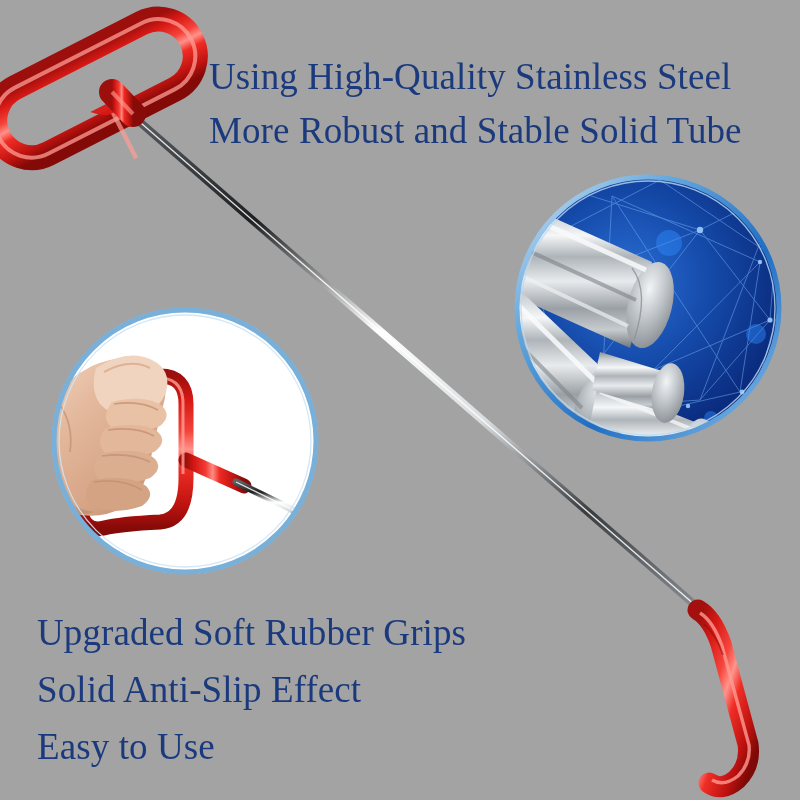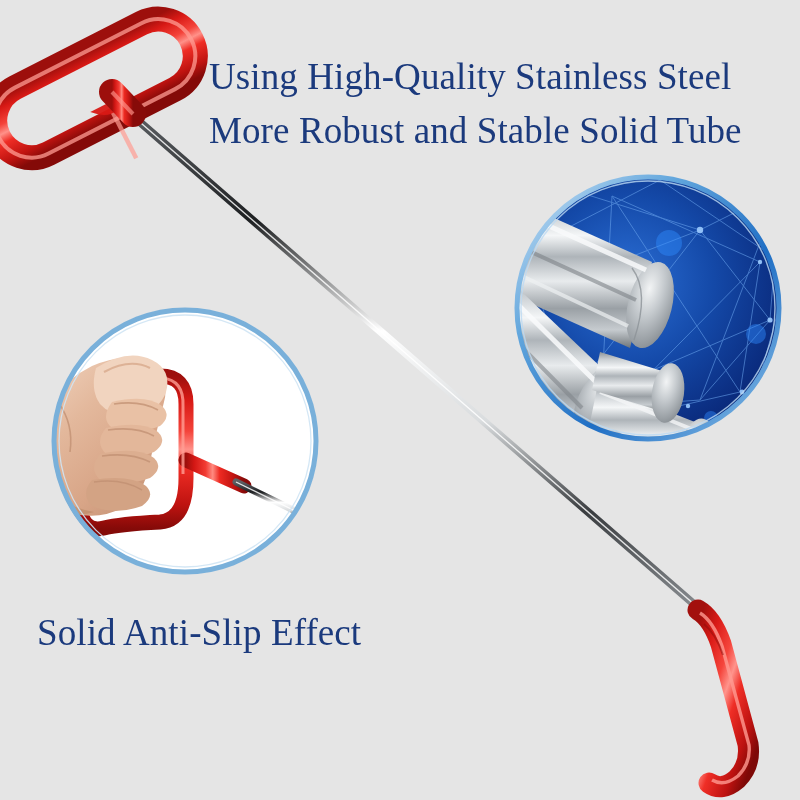--- a/index.html
+++ b/index.html
@@ -4,21 +4,21 @@
 <style>
   * { margin:0; padding:0; box-sizing:border-box; }
   html,body{
     width:800px; height:800px;
     overflow:hidden;
     font-family:"Liberation Serif", serif;
   }
   #stage{
     position:relative;
     width:800px; height:800px;
-    background:#e5e5e5;
+    background:#a3a3a3;
   }
   #art{ position:absolute; inset:0; }
 
   
   .headline{
     position:absolute;
     left:209px; top:50px;
     width:620px;
     font-family:"Liberation Serif", serif;
     font-size:37px;
@@ -282,16 +282,18 @@
       <circle cx="185" cy="441" r="126" fill="none" stroke="#cfe4f4" stroke-width="1.3" opacity="0.9"></circle>
     </g>
   </svg>
 
   <div class="headline">
     <div>Using High-Quality Stainless Steel</div>
     <div>More Robust and Stable Solid Tube</div>
   </div>
 
   <div class="benefits">
+    <div>Upgraded Soft Rubber Grips</div>
     <div>Solid Anti-Slip Effect</div>
+    <div>Easy to Use</div>
   </div>
 
 </div>
 
 </body></html>

